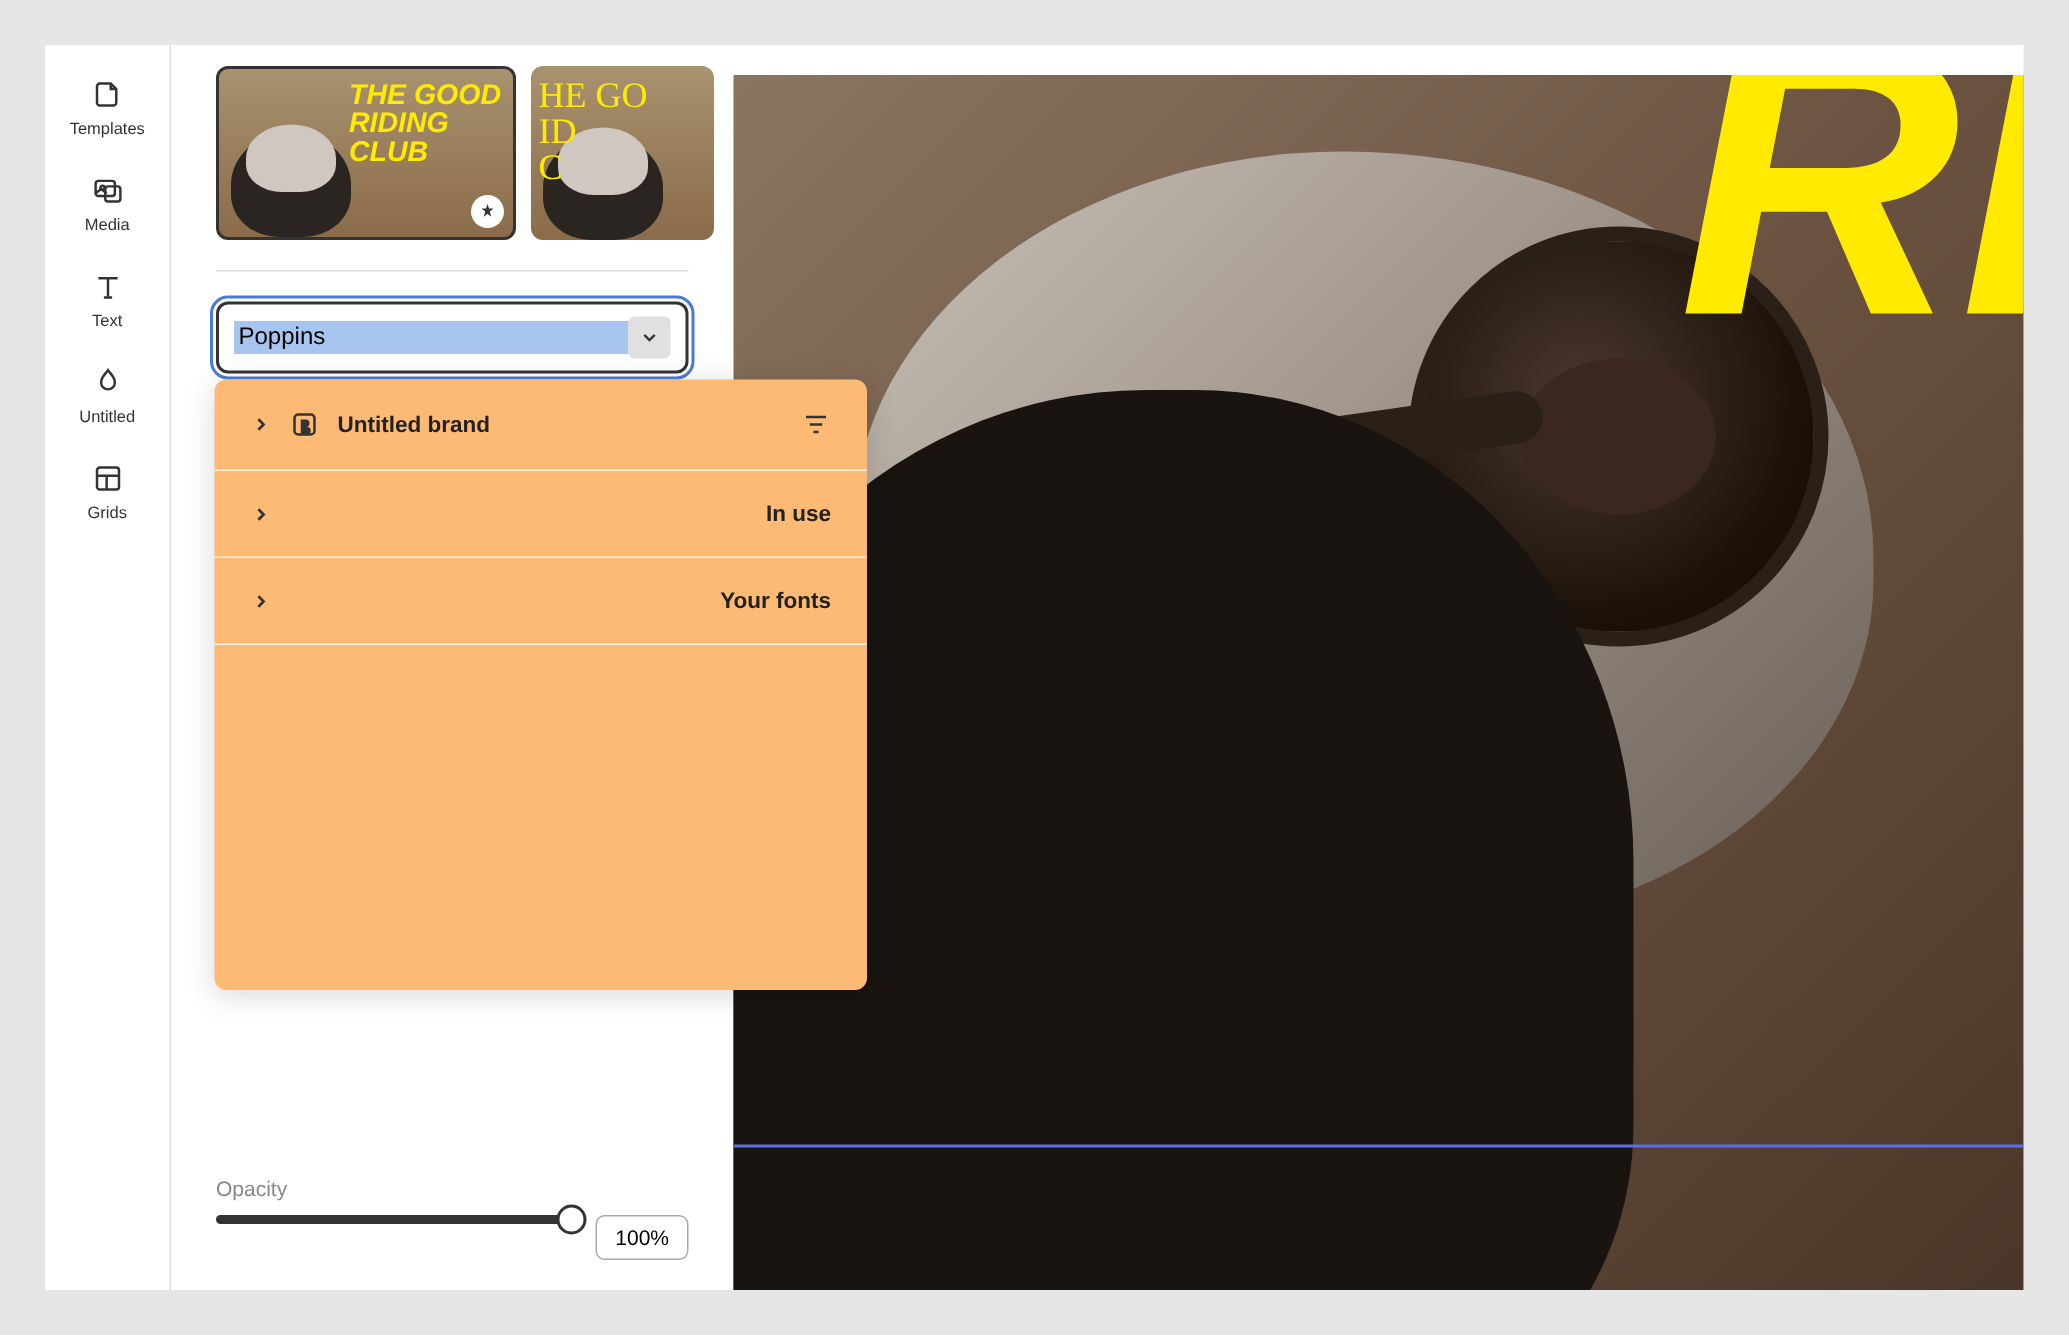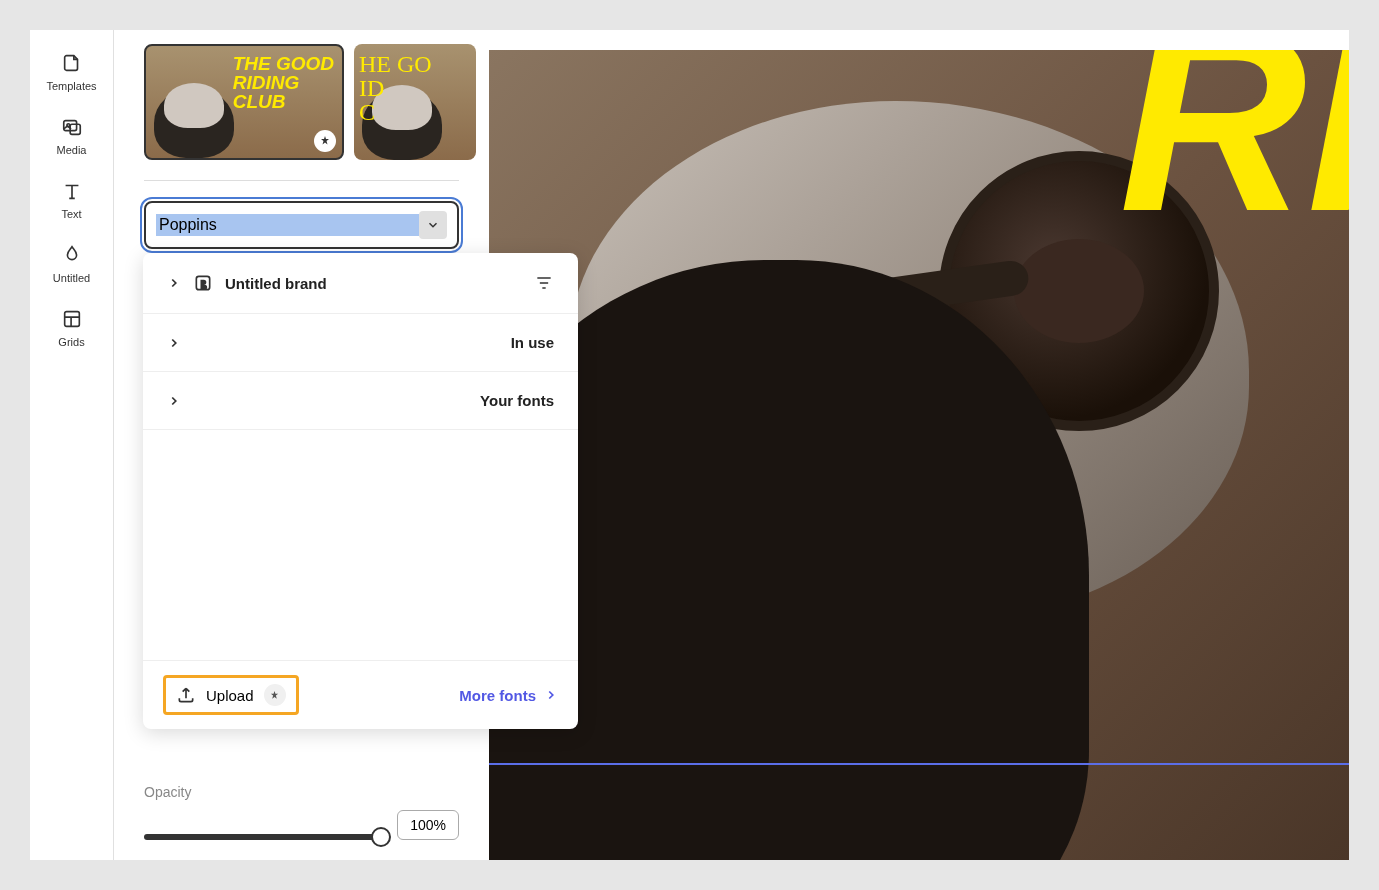--- a/index.html
+++ b/index.html
@@ -156,21 +156,21 @@
       display: flex;
       align-items: center;
       justify-content: center;
       cursor: pointer;
     }
     .font-dropdown {
       position: absolute;
       top: 253px;
       left: 143px;
       width: 435px;
-      background: #ffffff;
+      background: #fdba74;
       border-radius: 8px;
       box-shadow: 0 4px 20px rgba(0,0,0,0.15);
       z-index: 10;
     }
     .dropdown-section {
       padding: 20px 24px;
       border-bottom: 1px solid #eee;
       display: flex;
       align-items: center;
       gap: 12px;
@@ -244,21 +244,21 @@
       left: 30px;
       right: 30px;
     }
     .opacity-label {
       font-size: 14px;
       color: #888;
       margin-bottom: 10px;
     }
     .slider-row {
       display: flex;
-      align-items: flex-end;
+      align-items: flex-start;
       gap: 16px;
     }
     .slider {
       flex: 1;
       height: 6px;
       background: #333;
       border-radius: 3px;
       position: relative;
     }
     .slider-thumb {
@@ -479,32 +479,13 @@
       </svg>
     <span class="section-label">In use</span>
   </div>
   <div class="dropdown-section">
     <svg width="14" height="14" viewBox="0 0 24 24" fill="none" stroke="#333" stroke-width="3">
         <path d="M9 6l6 6-6 6"></path>
       </svg>
     <span class="section-label">Your fonts</span>
   </div>
   <div class="dropdown-spacer"></div>
-  <div class="dropdown-footer">
-    <div class="upload-btn">
-      <svg width="20" height="20" viewBox="0 0 24 24" fill="none" stroke="#333" stroke-width="2">
-          <path d="M12 16V4m0 0l-4 4m4-4l4 4M4 16v2a2 2 0 002 2h12a2 2 0 002-2v-2"></path>
-        </svg>
-      <span class="upload-label">Upload</span>
-      <div class="small-badge">
-        <svg width="11" height="11" viewBox="0 0 24 24" fill="#555">
-            <path d="M12 2l2 6h6l-5 4 2 7-5-4-5 4 2-7-5-4h6z"></path>
-          </svg>
-      </div>
-    </div>
-    <div class="more-fonts">
-      <span>More fonts</span>
-      <svg width="14" height="14" viewBox="0 0 24 24" fill="none" stroke="#5258e4" stroke-width="3">
-          <path d="M9 6l6 6-6 6"></path>
-        </svg>
-    </div>
-  </div>
 </div>
 
 </body></html>

